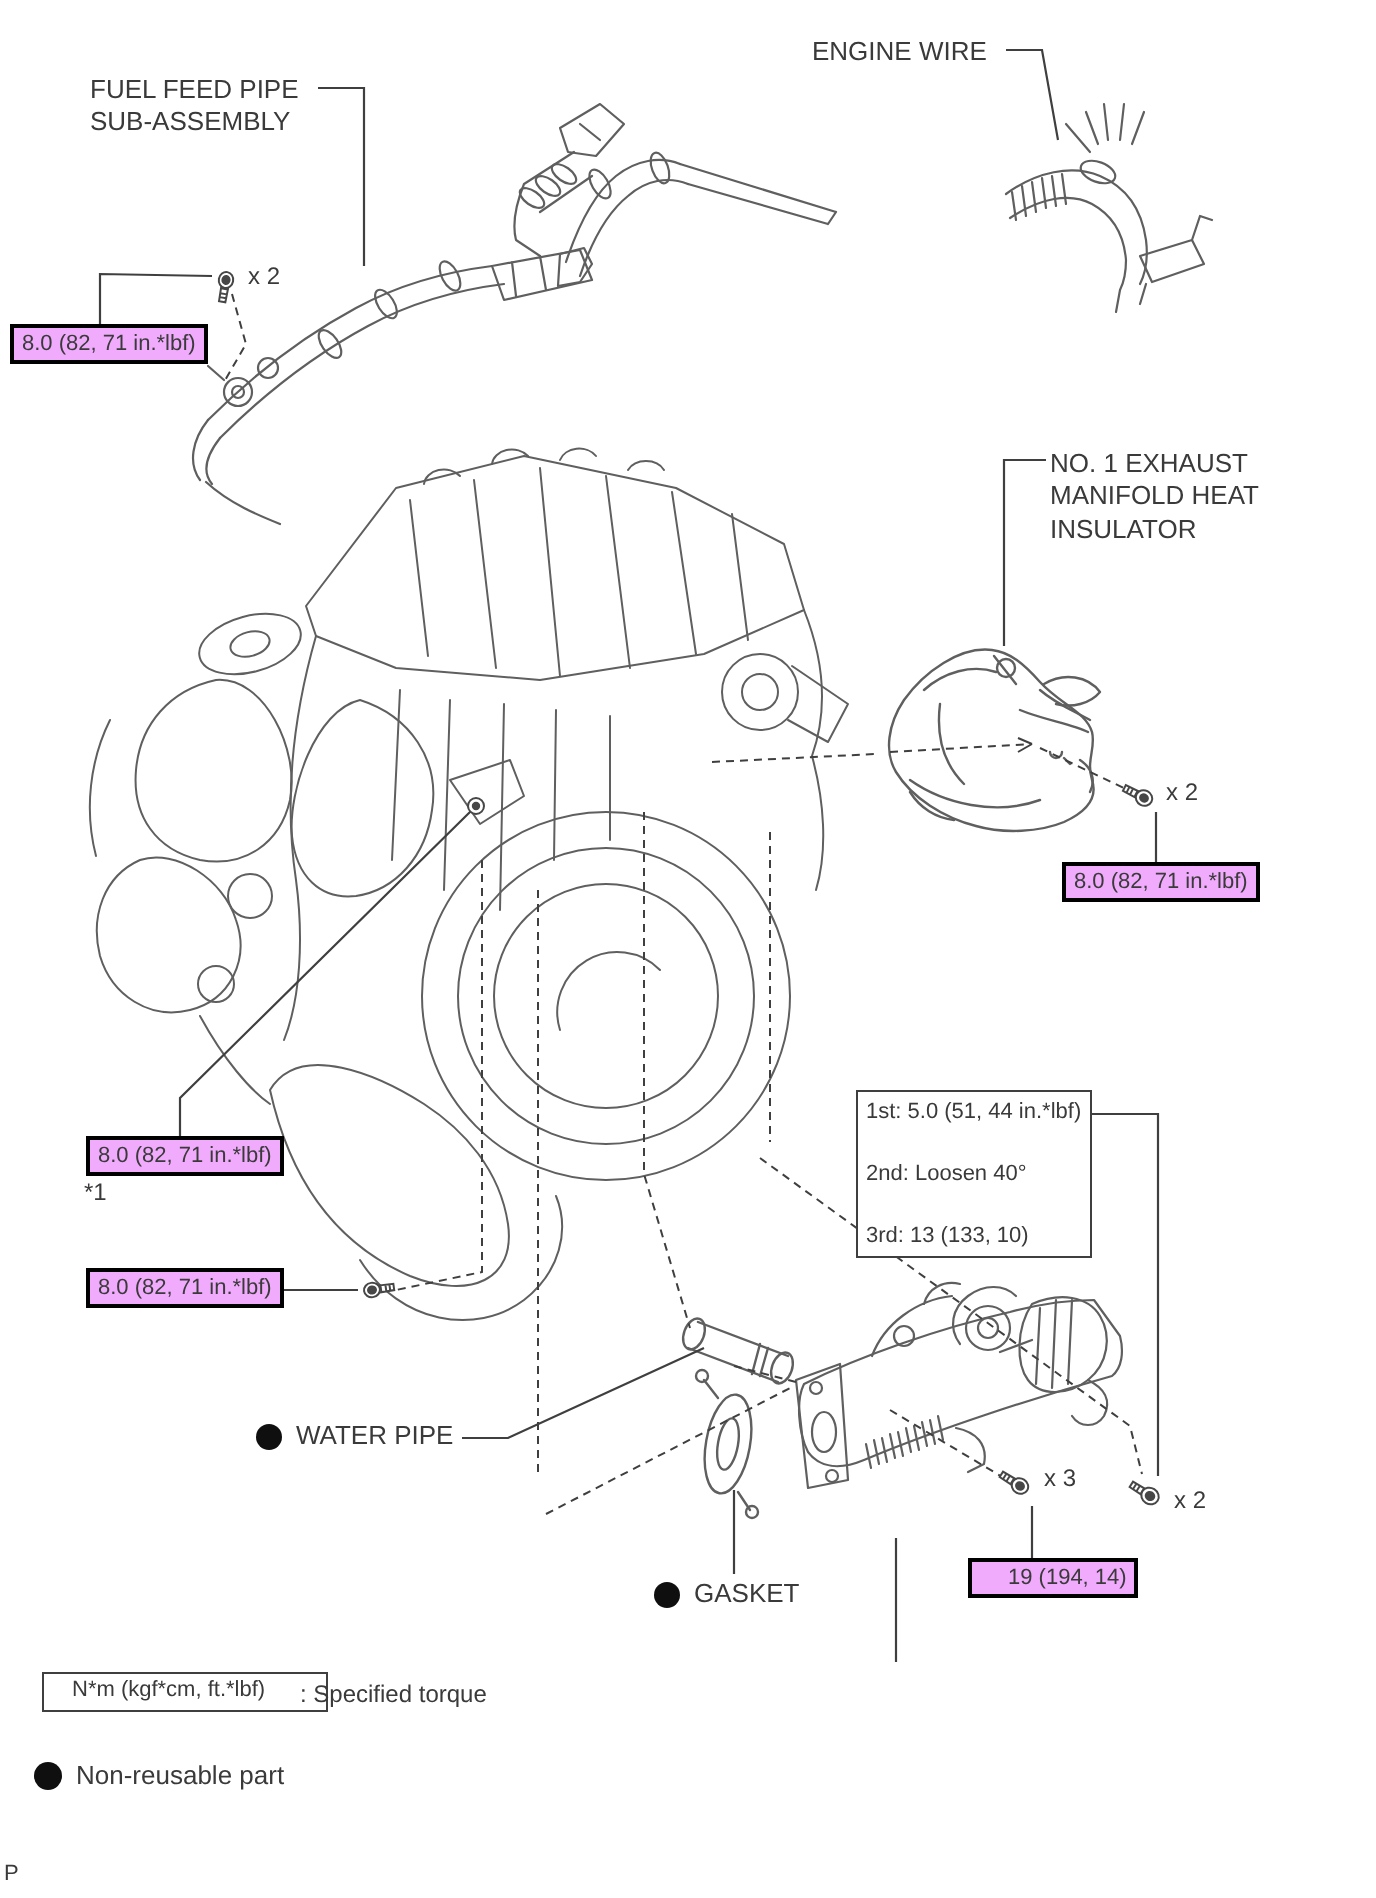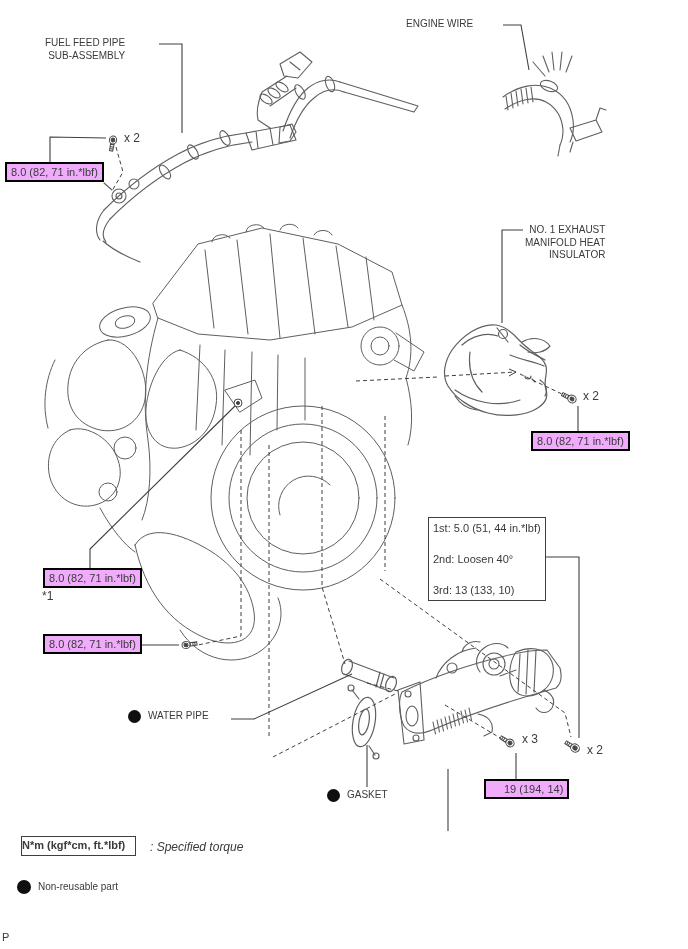--- a/index.html
+++ b/index.html
@@ -1,30 +1,30 @@
 <!DOCTYPE html>
 <html><head>
 <meta charset="utf-8">
 <style>
   html,body{margin:0;padding:0;background:#ffffff;}
   #page{position:relative;width:688px;height:949px;background:#ffffff;overflow:hidden;
         font-family:"Liberation Sans", sans-serif;color:#3a3a3a;}
   svg{position:absolute;left:0;top:0;}
-  .lbl{position:absolute;font-size:10px;line-height:1.25;color:#3a3a3a;white-space:pre-line;text-align:right;}
+  .lbl{position:absolute;font-size:13px;line-height:1.25;color:#3a3a3a;white-space:pre-line;}
   .qty{position:absolute;font-size:12px;color:#3a3a3a;}
   .tq{position:absolute;border:2px solid #000000;background:#f0abfc;font-size:11px;
       padding:2px 4px;color:#3a3a3a;white-space:nowrap;}
   .tq-multi{position:absolute;border:1px solid #3f3f3f;background:#ffffff;font-size:11px;
       color:#3a3a3a;width:108px;height:74px;padding:4px 4px;display:flex;flex-direction:column;
-      justify-content:space-between;}
+      justify-content:space-between;margin-top:28px;}
   .bullet{display:inline-block;width:13px;height:13px;border-radius:50%;background:#0f0f0f;
       flex:0 0 auto;}
   .brow{position:absolute;display:flex;align-items:center;gap:7px;}
   .legendbox{position:absolute;border:1px solid #3f3f3f;background:#fff;font-size:11px;
-      padding:2px 0;color:#3a3a3a;width:113px;height:14px;white-space:nowrap;font-weight:bold;}
+      padding:2px 14px;color:#3a3a3a;width:113px;height:14px;white-space:nowrap;}
   .plain{position:absolute;font-size:12px;color:#3a3a3a;white-space:nowrap;}
 </style>
 </head>
 <body>
 
 <div id="page">
 
   <svg width="688" height="949" viewBox="0 0 688 949">
 
     <g fill="none" stroke="#5f5f5f" stroke-width="1" stroke-linejoin="round" stroke-linecap="round">
@@ -236,21 +236,21 @@
 
   <div class="tq-multi" style="left:428px;top:517px;">
     <div>1st: 5.0 (51, 44 in.*lbf)</div>
     <div>2nd: Loosen 40°</div>
     <div>3rd: 13 (133, 10)</div>
   </div>
 
   <div class="tq" style="left:484px;top:779px;padding-left:18px;">19 (194, 14)</div>
 
   <div class="legendbox" style="left:21px;top:836px;">N*m (kgf*cm, ft.*lbf)</div>
-  <div class="plain" style="left:150px;top:840px;font-style:italic;">: Specified torque</div>
+  <div class="plain" style="left:150px;top:840px;">: Specified torque</div>
 
   <div class="brow" style="left:17px;top:880px;">
     <span class="bullet" style="width:14px;height:14px;"></span>
     <span class="lbl" style="position:static;white-space:nowrap;">Non-reusable part</span>
   </div>
 
   <div class="plain" style="left:2px;top:931px;font-size:11px;">P</div>
 
 </div>
 

